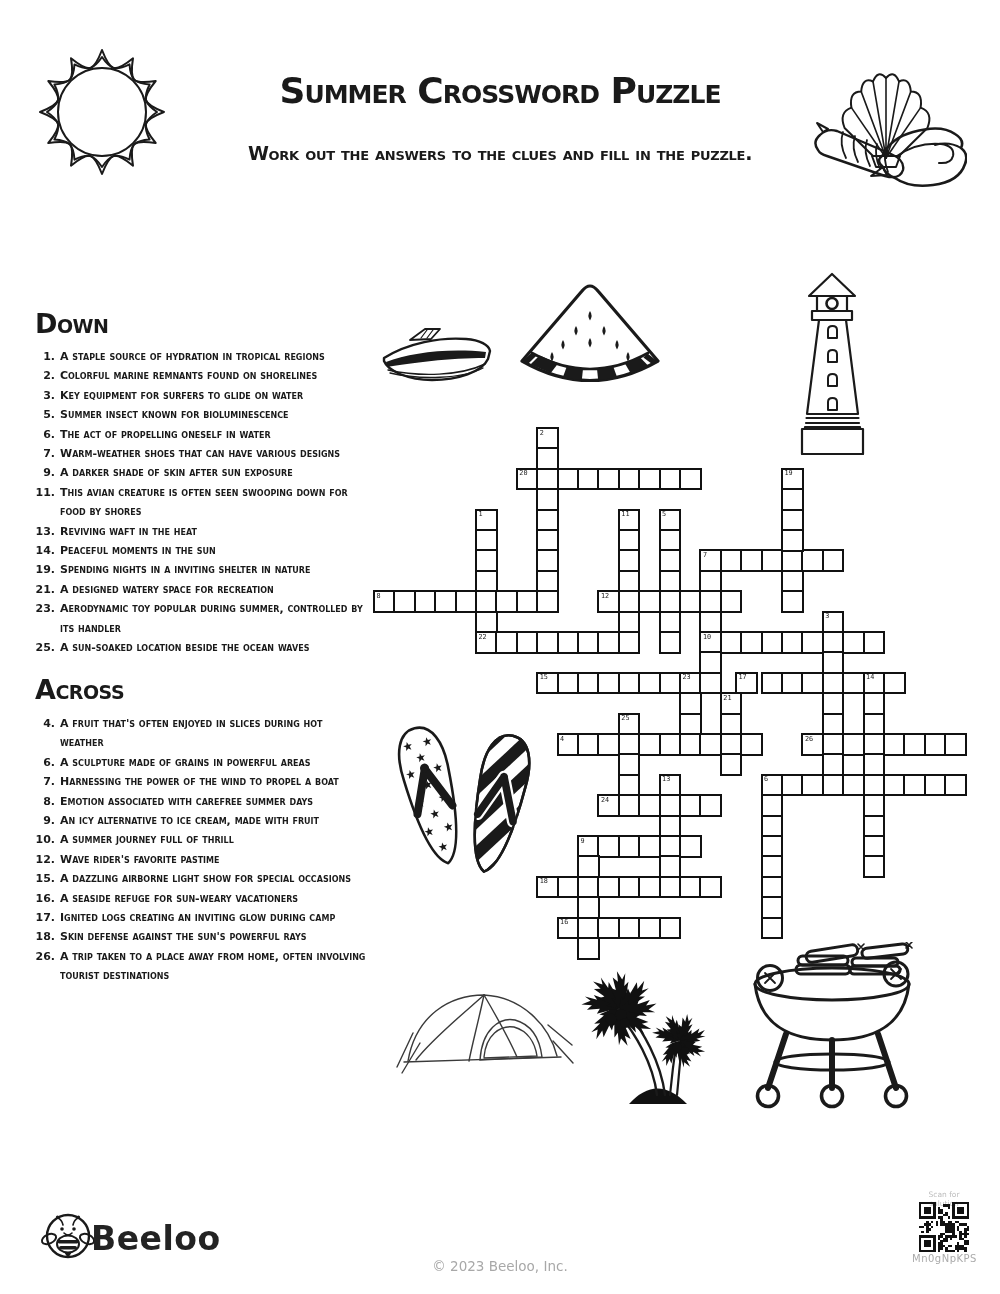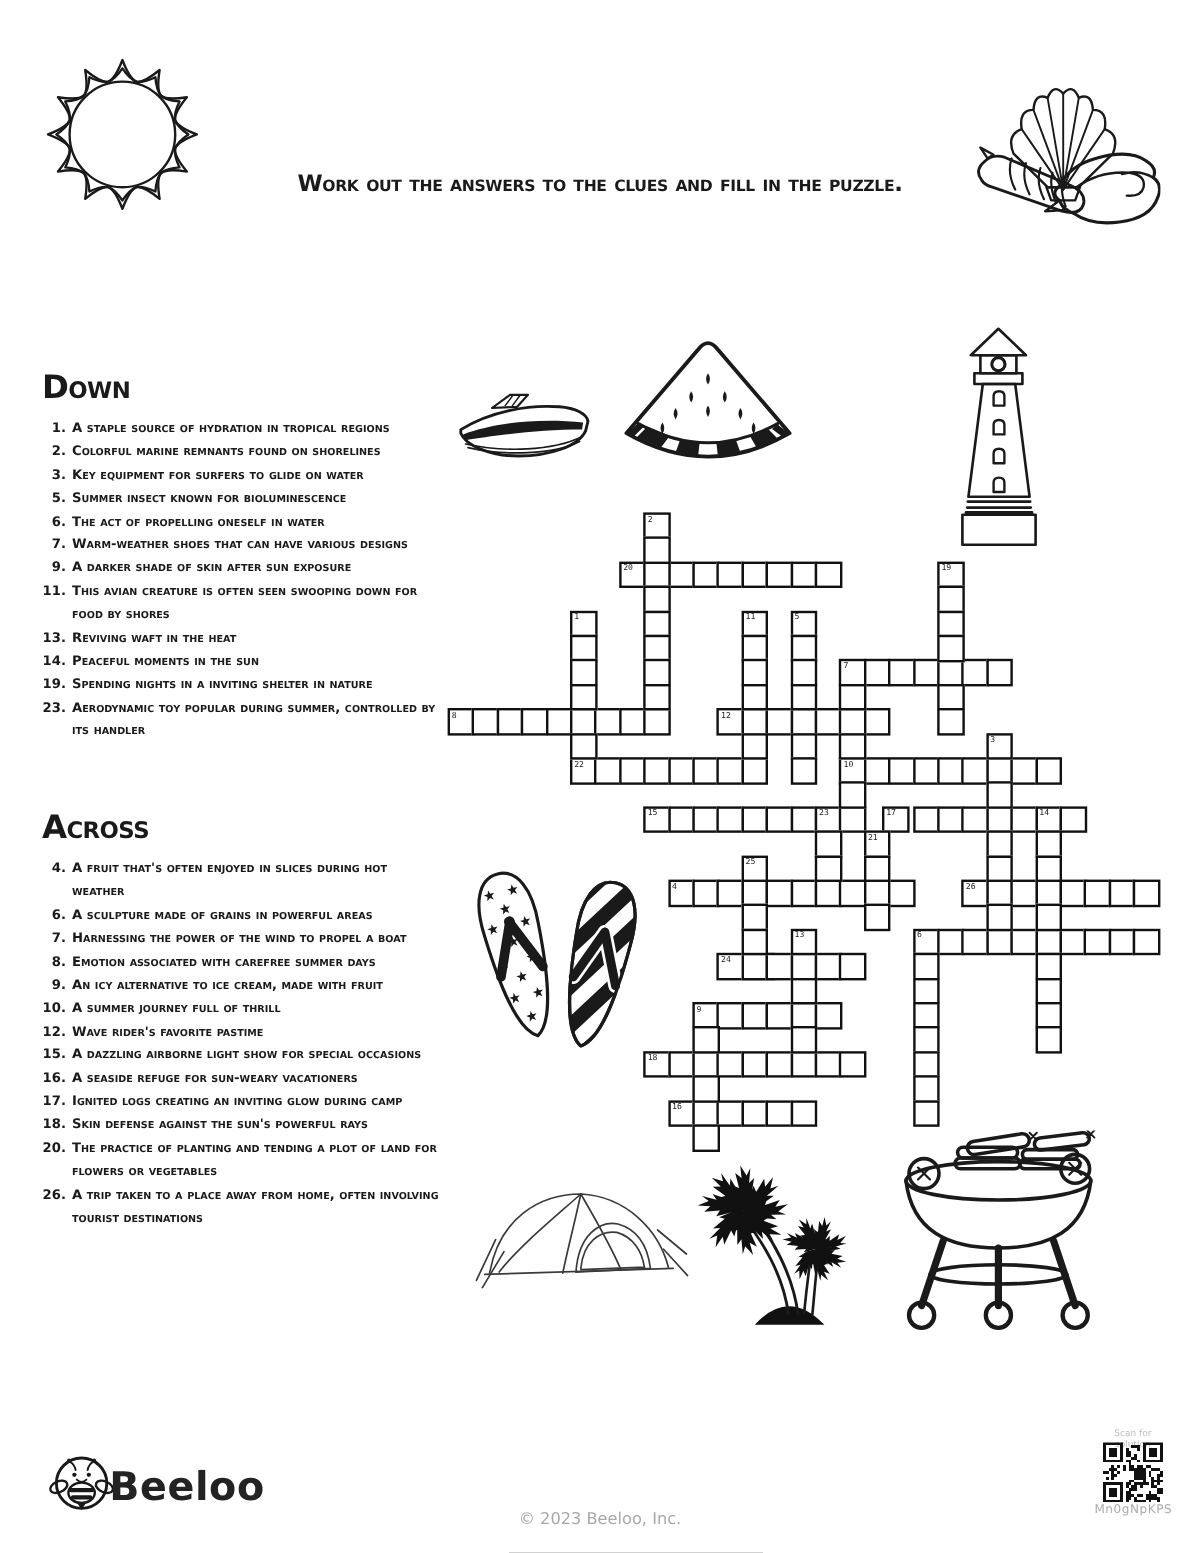--- a/index.html
+++ b/index.html
@@ -33,20 +33,21 @@
 <body>
 
 <div id="page">
 
   <svg id="sun" class="abs" style="left:37px;top:36px" width="130" height="150" viewBox="0 0 130 150">
     <path id="sun-spike-outer" class="lineart" stroke-width="2" d="M53.2,32.1 Q58.9,30.0 65.0,14.0 Q71.1,30.0 76.8,32.1 Q82.8,33.1 96.0,22.3 Q93.3,39.2 97.2,43.8 Q101.8,47.7 118.7,45.0 Q107.9,58.2 108.9,64.2 Q111.0,69.9 127.0,76.0 Q111.0,82.1 108.9,87.8 Q107.9,93.8 118.7,107.0 Q101.8,104.3 97.2,108.2 Q93.3,112.8 96.0,129.7 Q82.8,118.9 76.8,119.9 Q71.1,122.0 65.0,138.0 Q58.9,122.0 53.2,119.9 Q47.2,118.9 34.0,129.7 Q36.7,112.8 32.8,108.2 Q28.2,104.3 11.3,107.0 Q22.1,93.8 21.1,87.8 Q19.0,82.1 3.0,76.0 Q19.0,69.9 21.1,64.2 Q22.1,58.2 11.3,45.0 Q28.2,47.7 32.8,43.8 Q36.7,39.2 34.0,22.3 Q47.2,33.1 53.2,32.1 Z"></path>
     <path id="sun-spike-inner" class="lineart" stroke-width="2" d="M53.2,32.1 Q58.9,30.0 65.0,21.0 Q71.1,30.0 76.8,32.1 Q82.8,33.1 92.5,28.4 Q93.3,39.2 97.2,43.8 Q101.8,47.7 112.6,48.5 Q107.9,58.2 108.9,64.2 Q111.0,69.9 120.0,76.0 Q111.0,82.1 108.9,87.8 Q107.9,93.8 112.6,103.5 Q101.8,104.3 97.2,108.2 Q93.3,112.8 92.5,123.6 Q82.8,118.9 76.8,119.9 Q71.1,122.0 65.0,131.0 Q58.9,122.0 53.2,119.9 Q47.2,118.9 37.5,123.6 Q36.7,112.8 32.8,108.2 Q28.2,104.3 17.4,103.5 Q22.1,93.8 21.1,87.8 Q19.0,82.1 10.0,76.0 Q19.0,69.9 21.1,64.2 Q22.1,58.2 17.4,48.5 Q28.2,47.7 32.8,43.8 Q36.7,39.2 37.5,28.4 Q47.2,33.1 53.2,32.1 Z"></path>
     <circle cx="65" cy="76" r="44" class="lineart" stroke-width="2"></circle>
   </svg>
 
+  <div id="title" class="abs sc">Summer Crossword Puzzle</div>
   <div id="subtitle" class="abs sc">Work out the answers to the clues and fill in the puzzle.</div>
 
   <svg id="shells" class="abs" style="left:813px;top:68px" width="154" height="122" viewBox="0 0 154 122">
     <g id="scallop-g" class="lineart" stroke-width="2">
         <path d="M31.6,60.0 Q25.4,44.2 38.4,39.6 Q35.8,23.6 48.2,23.6 Q49.3,8.8 60.0,13.5 Q64.9,1.1 73.0,10.0 Q81.1,1.1 86.0,13.5 Q96.7,8.8 97.8,23.6 Q110.2,23.6 107.6,39.6 Q120.6,44.2 114.4,60.0 L86,88 L60,88 Z" fill="#fff"></path>
         <line x1="73" y1="90" x2="38.4" y2="39.6" stroke-width="1.6"></line>
         <line x1="73" y1="90" x2="48.2" y2="23.6" stroke-width="1.6"></line>
         <line x1="73" y1="90" x2="60.0" y2="13.5" stroke-width="1.6"></line>
         <line x1="73" y1="90" x2="73.0" y2="10.0" stroke-width="1.6"></line>
         <line x1="73" y1="90" x2="86.0" y2="13.5" stroke-width="1.6"></line>
@@ -104,22 +105,30 @@
       </div>
       <div class="clue">
         <span class="cnum">14.</span>
         <span class="ctxt">Peaceful moments in the sun</span>
       </div>
       <div class="clue">
         <span class="cnum">19.</span>
         <span class="ctxt">Spending nights in a inviting shelter in nature</span>
       </div>
       <div class="clue">
+        <span class="cnum">21.</span>
+        <span class="ctxt">A designed watery space for recreation</span>
+      </div>
+      <div class="clue">
         <span class="cnum">23.</span>
         <span class="ctxt">Aerodynamic toy popular during summer, controlled by its handler</span>
+      </div>
+      <div class="clue">
+        <span class="cnum">25.</span>
+        <span class="ctxt">A sun-soaked location beside the ocean waves</span>
       </div>
     </div>
   <div id="across-heading" class="abs clue-heading sc">Across</div>
   <div id="across-clues" class="abs clue-list sc">
       <div class="clue">
         <span class="cnum">4.</span>
         <span class="ctxt">A fruit that's often enjoyed in slices during hot weather</span>
       </div>
       <div class="clue">
         <span class="cnum">6.</span>
@@ -153,24 +162,20 @@
         <span class="cnum">16.</span>
         <span class="ctxt">A seaside refuge for sun-weary vacationers</span>
       </div>
       <div class="clue">
         <span class="cnum">17.</span>
         <span class="ctxt">Ignited logs creating an inviting glow during camp</span>
       </div>
       <div class="clue">
         <span class="cnum">18.</span>
         <span class="ctxt">Skin defense against the sun's powerful rays</span>
-      </div>
-      <div class="clue">
-        <span class="cnum">20.</span>
-        <span class="ctxt">The practice of planting and tending a plot of land for flowers or vegetables</span>
       </div>
       <div class="clue">
         <span class="cnum">26.</span>
         <span class="ctxt">A trip taken to a place away from home, often involving tourist destinations</span>
       </div>
     </div>
 
   <div id="crossword" class="abs">
       <div class="cell" style="left: 183.6px; top: 306px;">
         <span class="cellnum">4</span>

